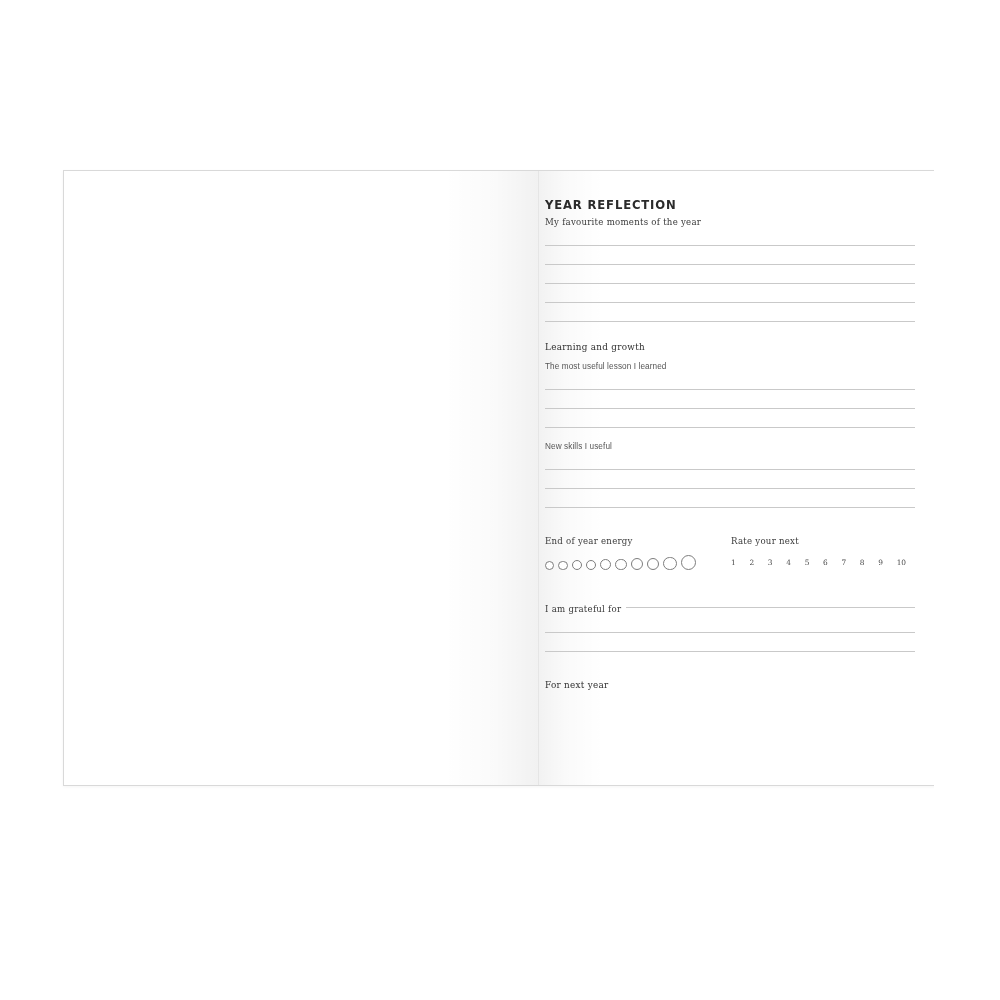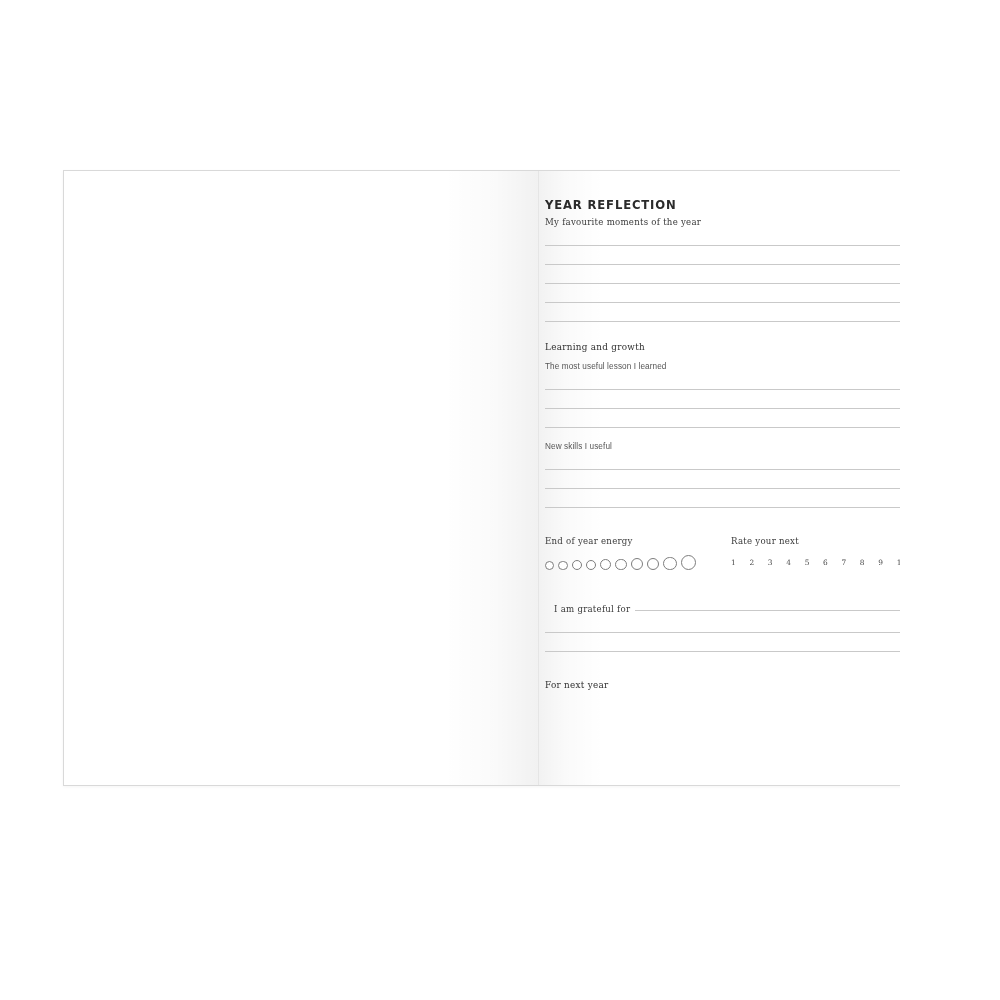--- a/index.html
+++ b/index.html
@@ -13,20 +13,21 @@
     font-family: "Liberation Sans", sans-serif;
     -webkit-font-smoothing: antialiased;
   }
 
   #page {
     position: relative;
     width: 900px;
     height: 1000px;
     background: #ffffff;
     overflow: hidden;
+    padding-left: 34px;
   }
 
   
   .spread {
     position: absolute;
     left: 63px;
     top: 170px;
     width: 873px;
     height: 614px;
     background: #ffffff;
@@ -161,23 +162,22 @@
     font-family: "DejaVu Serif", serif;
     font-size: 7.4px;
     color: #4a4a4a;
     width: 20px;
     text-align: left;
   }
 
   
   .inline-label-line {
     display: flex;
-    align-items: flex-end;
+    align-items: center;
     gap: 5px;
-    margin-left: 9px;
   }
   .inline-label-line .grow-rule {
     flex: 1 1 auto;
     height: 1px;
     background: #c9c9c9;
     margin-bottom: 3px;
   }
 
   
   .boxes-row {

